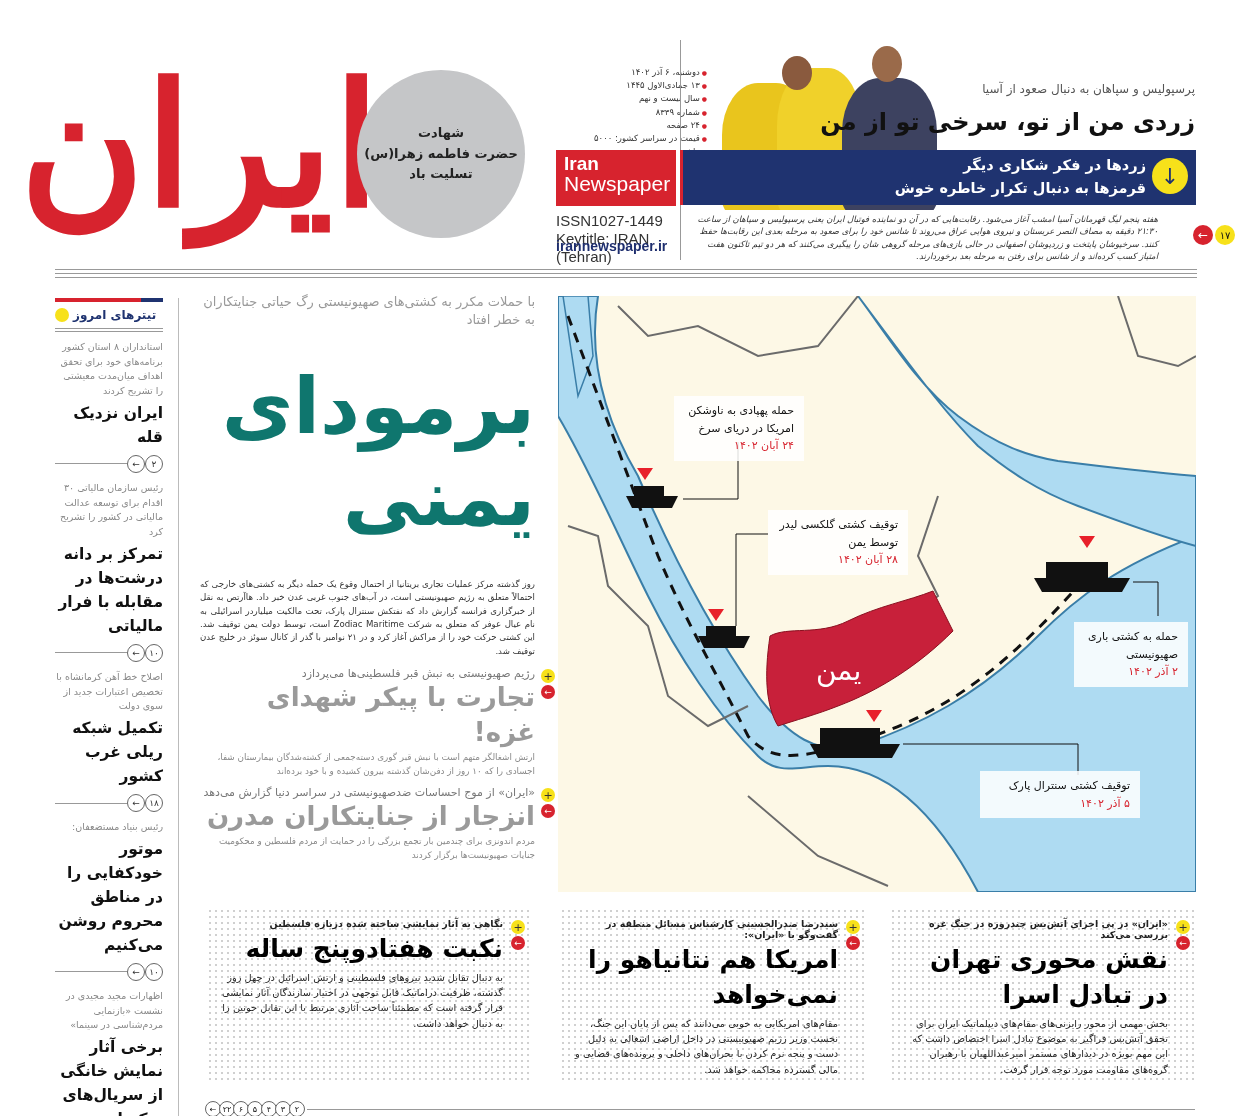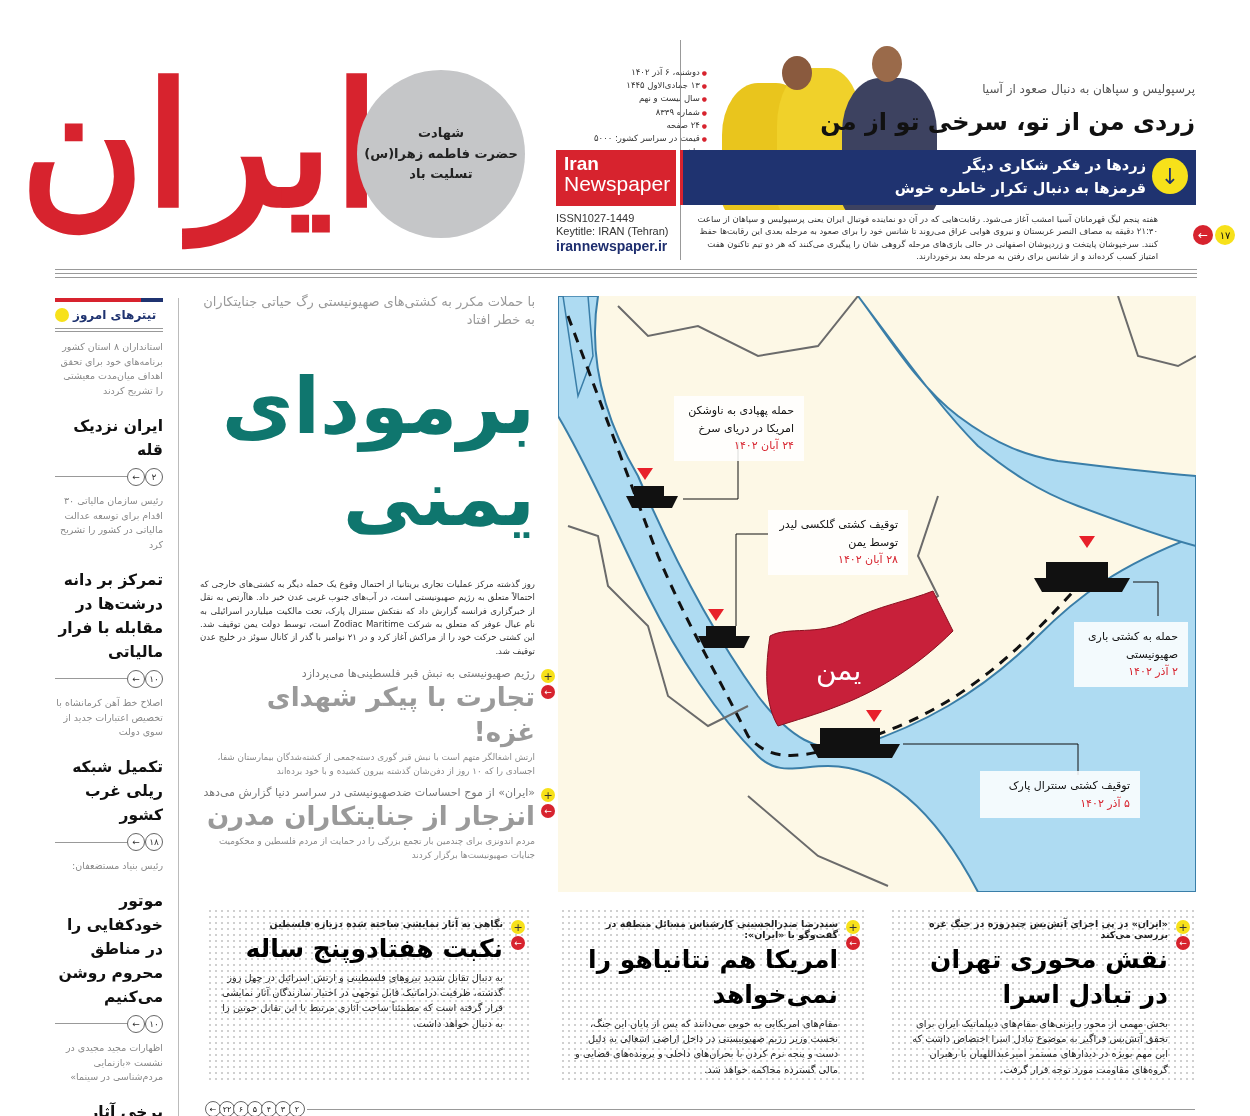--- a/index.html
+++ b/index.html
@@ -13,49 +13,49 @@
   #logo-text { position:absolute; left:0; top:0; width:100%; height:100%; display:flex; align-items:center; justify-content:center;
     font-family: "DejaVu Serif", serif; font-weight: bold; font-size: 170px; color: #d7232e; line-height: 1; direction: rtl; letter-spacing: -4px; }
   #condolence { left: 357px; top: 70px; width: 168px; height: 168px; border-radius: 50%; background: #c5c6c8;
     display:flex; flex-direction:column; align-items:center; justify-content:center; text-align:center; font-size: 13px; line-height: 1.6; color:#222; font-weight: bold; }
   #issue-info { left: 587px; top: 66px; width: 120px; font-size: 8.5px; line-height: 1.55; color: #333; }
   #issue-info li { list-style: none; }
   #issue-info li::before { content: "● "; color: #d7232e; font-size: 6px; }
   #brand-box { left: 556px; top: 150px; width: 120px; height: 56px; background: #d7232e; color: #fff; padding: 4px 8px; font-family: "Liberation Sans", sans-serif; }
   #brand-box .b1 { font-weight: bold; font-size: 19px; line-height: 1; }
   #brand-box .b2 { font-size: 21px; line-height: 1.05; }
-  #issn { left: 556px; top: 212px; width: 125px; font-family: "Liberation Sans", sans-serif; font-size: 11px; line-height: 1.2; color: #333; }
+  #issn { left: 556px; top: 212px; width: 125px; font-family: "Liberation Sans", sans-serif; font-size: 15px; line-height: 1.2; color: #333; }
   #site { left: 556px; top: 238px; font-family: "Liberation Sans", sans-serif; font-weight: bold; font-size: 14px; color: #1e2e6e; }
 
   
   #photo { left: 682px; top: 38px; width: 270px; height: 172px; overflow: hidden; }
   .player { position:absolute; border-radius: 40% 40% 10% 10%; }
   #sports-kicker { right: 55px; top: 82px; font-size: 12px; color: #555; }
   #sports-title { right: 55px; top: 108px; font-size: 24px; font-weight: bold; color:#111; }
   #sports-band { left: 682px; top: 150px; width: 514px; height: 55px; background: #1f3370; }
   #sports-band-text { right: 50px; top: 4px; color: #fff; font-size: 14.5px; font-weight: bold; line-height: 1.6; }
   #sports-arrow { right: 8px; top: 8px; width: 36px; height: 36px; border-radius: 50%; background: #f7e11a; display:flex; align-items:center; justify-content:center; font-size: 22px; color:#1f3370; }
   #red-strip { left: 680px; top: 150px; width: 3px; height: 55px; background:#d7232e; }
-  #sports-body { left: 688px; top: 213px; width: 470px; font-size: 8.5px; line-height: 1.45; color: #333; }
+  #sports-body { left: 688px; top: 213px; width: 470px; font-size: 8.5px; line-height: 1.45; color: #333; font-style: italic; }
   #sports-page { right: 15px; top: 225px; display:flex; gap: 2px; direction: ltr; }
   .pg-num { width: 20px; height: 20px; border-radius: 50%; background:#f7e11a; font-size: 10px; display:flex; align-items:center; justify-content:center; }
   .pg-arrow { width: 20px; height: 20px; border-radius: 50%; background:#d7232e; color:#fff; font-size: 12px; display:flex; align-items:center; justify-content:center; }
   #vline-top { left: 680px; top: 40px; width: 1px; height: 220px; background:#999; }
 
   .rule { left: 55px; width: 1142px; height: 1px; background: #999; }
 
   
   #left-col { left: 55px; top: 298px; width: 108px; }
   #lc-bar { height: 4px; background: linear-gradient(to right, #d7232e 0 80%, #1f3370 80% 100%); }
   #lc-head { display:flex; align-items:center; justify-content:flex-end; gap:4px; margin-top:6px; font-size: 12px; font-weight: bold; color:#1f3370; }
   #lc-head .dot { width: 14px; height: 14px; border-radius:50%; background:#f7e11a; }
   .lc-dbl { border-top: 1px solid #999; border-bottom: 1px solid #999; height: 4px; margin: 6px 0 8px; }
   .lc-item { margin-bottom: 8px; }
   .lc-kicker { font-size: 9.5px; line-height: 1.55; color: #888; }
-  .lc-title { font-size: 15.5px; font-weight: bold; line-height: 1.55; color:#111; margin-top: 15px; }
+  .lc-title { font-size: 15.5px; font-weight: bold; line-height: 1.55; color:#111; margin-top: 2px; }
   .lc-pg { display:flex; align-items:center; margin-top: 6px; }
   .lc-pg .line { flex:1; height:1px; background:#999; }
   .lc-pg .circ { width: 18px; height: 18px; border:1px solid #666; border-radius:50%; font-size:9px; display:flex; align-items:center; justify-content:center; color:#333; background:#fff; }
   #left-vline { left: 178px; top: 298px; width: 1px; height: 818px; background:#bbb; }
 
   
   #main-kicker { left: 200px; top: 293px; width: 335px; font-size: 13px; line-height: 1.35; color: #999; }
   #main-title { left: 200px; top: 360px; width: 335px; font-size: 78px; font-weight: bold; line-height: 1.18; color: #0f766e; }
   #main-body { left: 200px; top: 578px; width: 335px; font-size: 8.6px; line-height: 1.55; color: #333; text-align: justify; }
 

